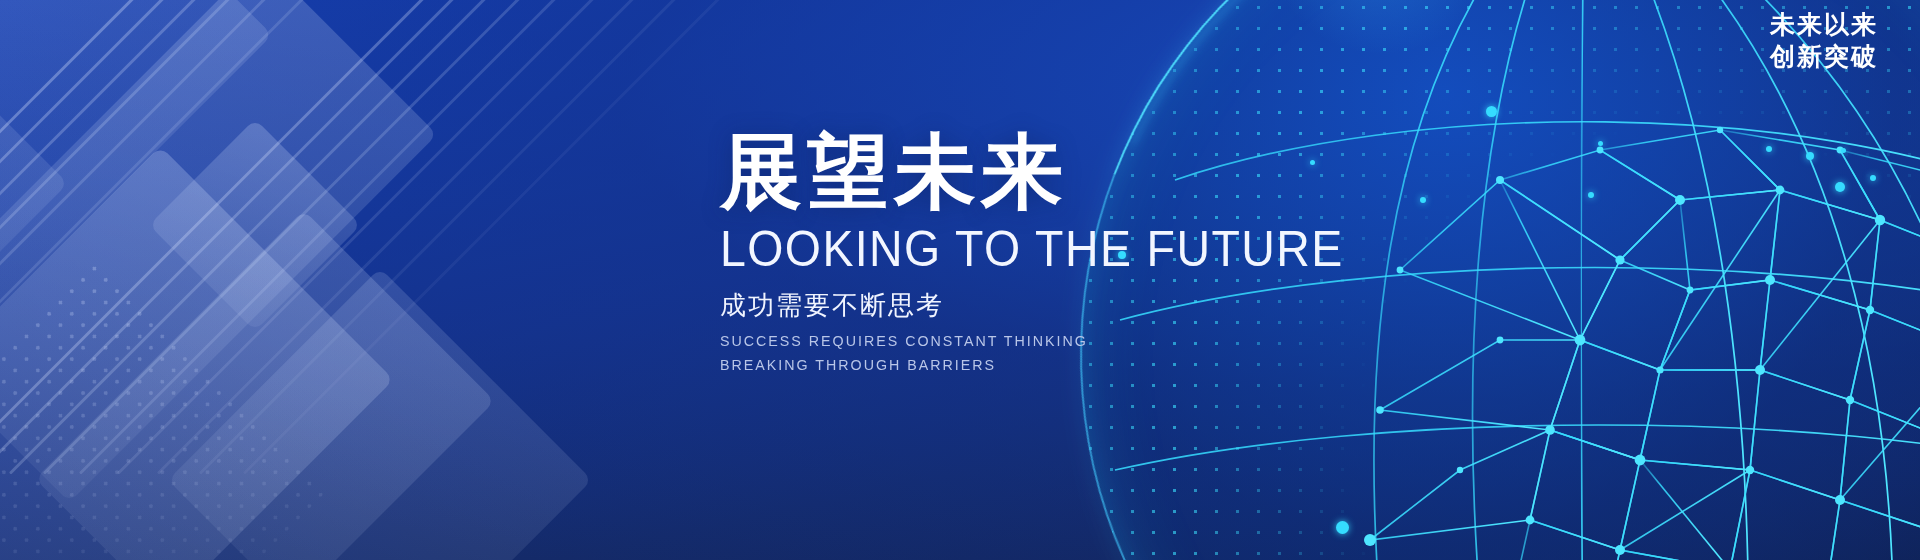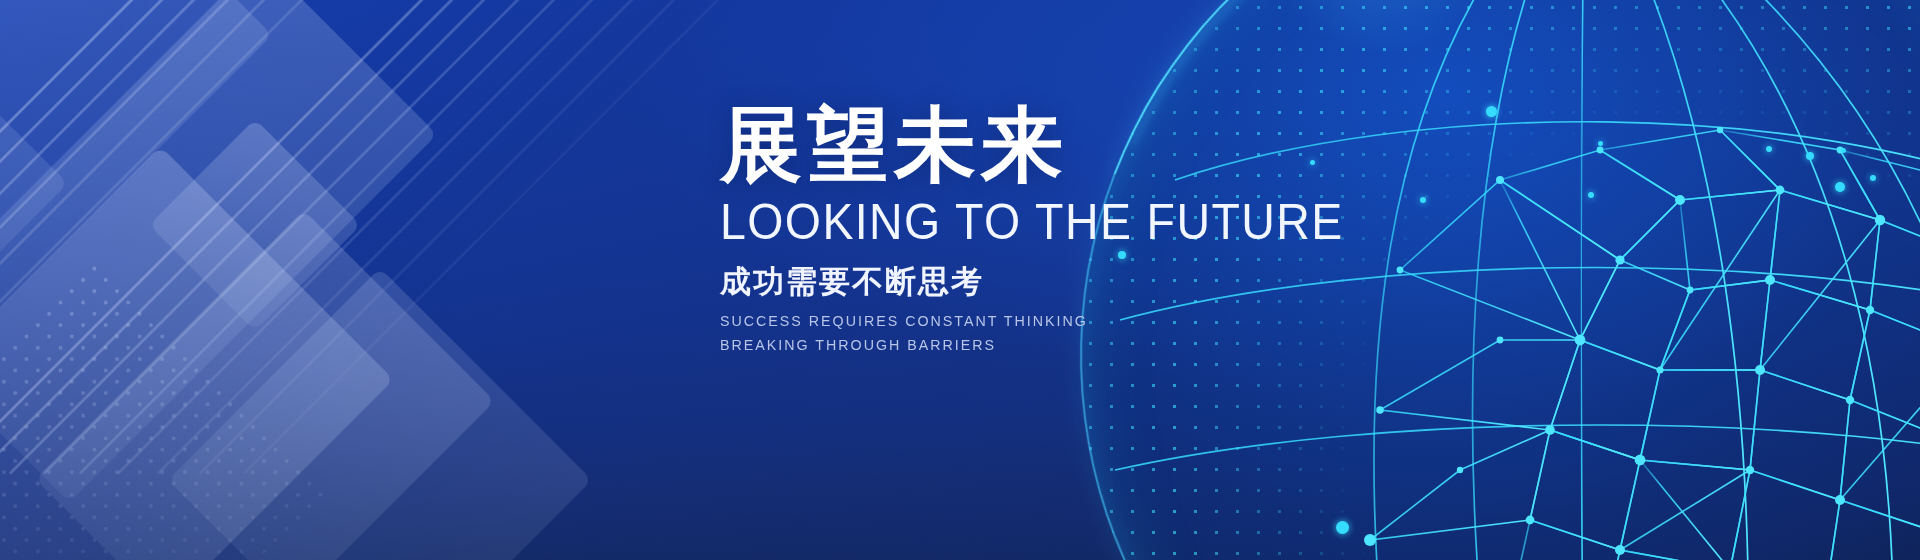--- a/index.html
+++ b/index.html
@@ -62,33 +62,33 @@
     background-image:radial-gradient(rgba(60,225,255,.85) 1.5px, transparent 1.6px);
     background-size:21px 21px;
     -webkit-mask-image:radial-gradient(circle at 60% 60%, transparent 0 38%, rgba(0,0,0,.9) 60%, rgba(0,0,0,.35) 86%, transparent 100%);
     mask-image:radial-gradient(circle at 60% 60%, transparent 0 38%, rgba(0,0,0,.9) 60%, rgba(0,0,0,.35) 86%, transparent 100%);
     opacity:.8;
   }
   .net{position:absolute;inset:0;}
   .float-dot{position:absolute;border-radius:50%;background:#35dcff;box-shadow:0 0 7px rgba(53,220,255,.85);}
 
   
-  .copy{position:absolute;left:720px;top:104px;width:760px;}
+  .copy{position:absolute;left:720px;top:131px;width:760px;}
   .h1{
     font-size:82px;font-weight:bold;color:#ffffff;letter-spacing:5px;
     line-height:1;margin:0 0 10px 0;
     text-shadow:0 2px 22px rgba(10,30,90,.45);
   }
   .h2{
     font-size:50px;font-weight:300;color:#f2f6ff;letter-spacing:1.5px;
     line-height:1.06;margin:0 0 12px 0;
     transform:scaleX(.93);transform-origin:left center;
   }
   .h3{
-    font-size:31px;font-weight:700;color:#f0f4ff;letter-spacing:2px;
+    font-size:26px;font-weight:400;color:#f0f4ff;letter-spacing:2px;
     line-height:1.34;margin:0 0 6px 0;
   }
   .h4{
     font-size:15px;font-weight:400;color:#b9c6e8;letter-spacing:2.1px;
     line-height:1.62;margin:0;
     transform:scaleX(.95);transform-origin:left center;
   }
 
   .corner{
     position:absolute;right:42px;top:8px;text-align:right;
@@ -259,14 +259,18 @@
   <div class="float-dot" style="left:1336px;top:521px;width:13px;height:13px;"></div>
 
   <div class="copy">
     <div class="h1">展望未来</div>
     <div class="h2">LOOKING TO THE FUTURE</div>
     <div class="h3">成功需要不断思考</div>
     <div class="h4">SUCCESS REQUIRES CONSTANT THINKING</div>
     <div class="h4">BREAKING THROUGH BARRIERS</div>
   </div>
 
+  <div class="corner">
+    <div>未来以来</div>
+    <div>创新突破</div>
+  </div>
 
 </div>
 
 </body></html>

